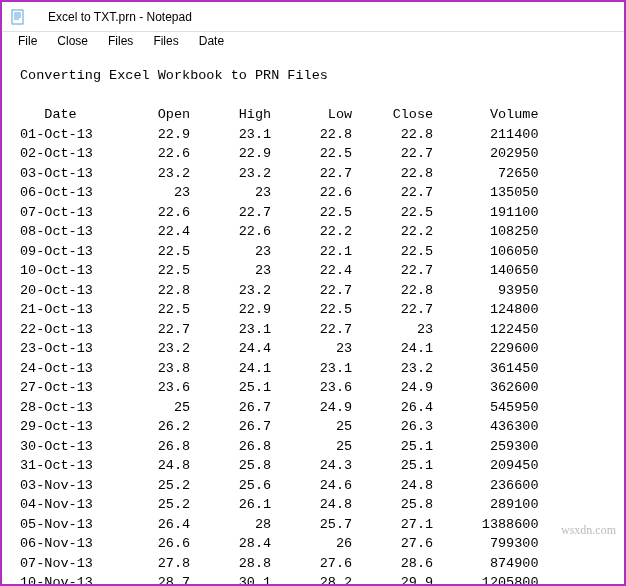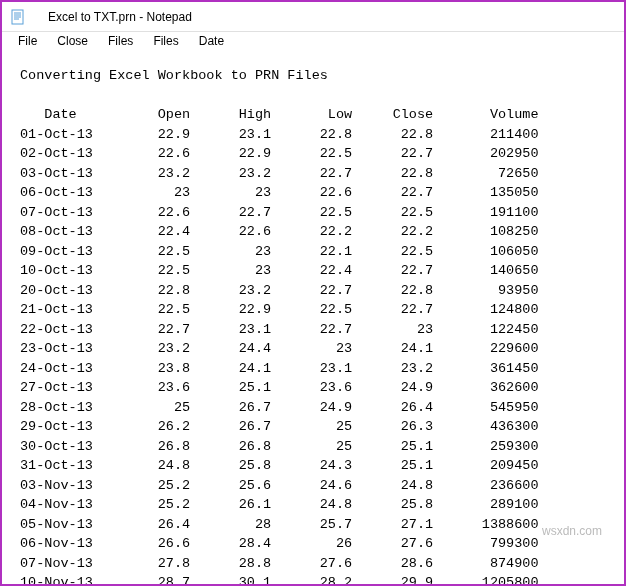--- a/index.html
+++ b/index.html
@@ -45,23 +45,23 @@
     .content {
       padding: 14px 18px;
       font-family: Consolas, "Courier New", monospace;
       font-size: 13.5px;
       line-height: 19.5px;
       white-space: pre;
       color: #000;
     }
     .watermark {
       position: absolute;
-      right: 24px;
+      right: 10px;
       bottom: 48px;
-      font-family: Liberation Sans, sans-serif;
+      font-family: Liberation Serif, serif;
       font-size: 12px;
       color: #bbb;
     }
   </style>
 </head>
 <body>
 
 <div class="titlebar">
   <span class="icon">
     <svg viewBox="0 0 16 16">

